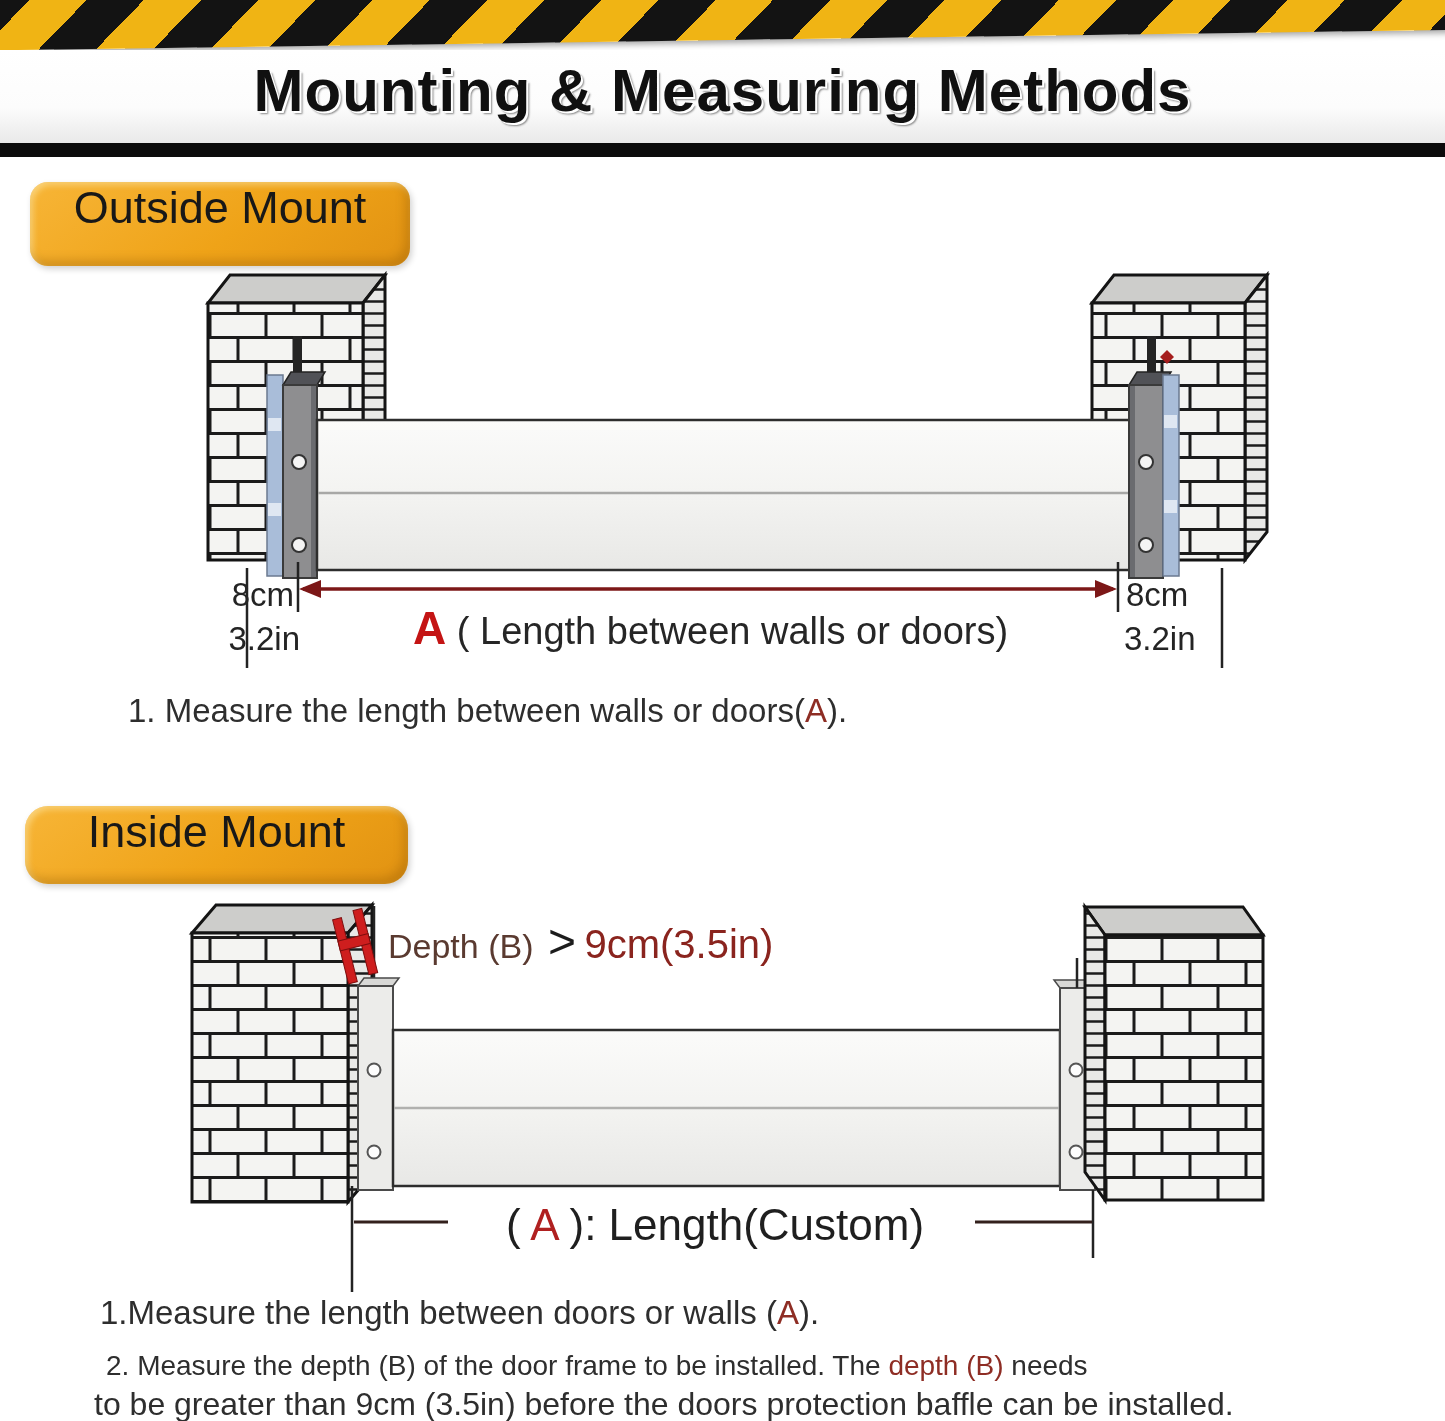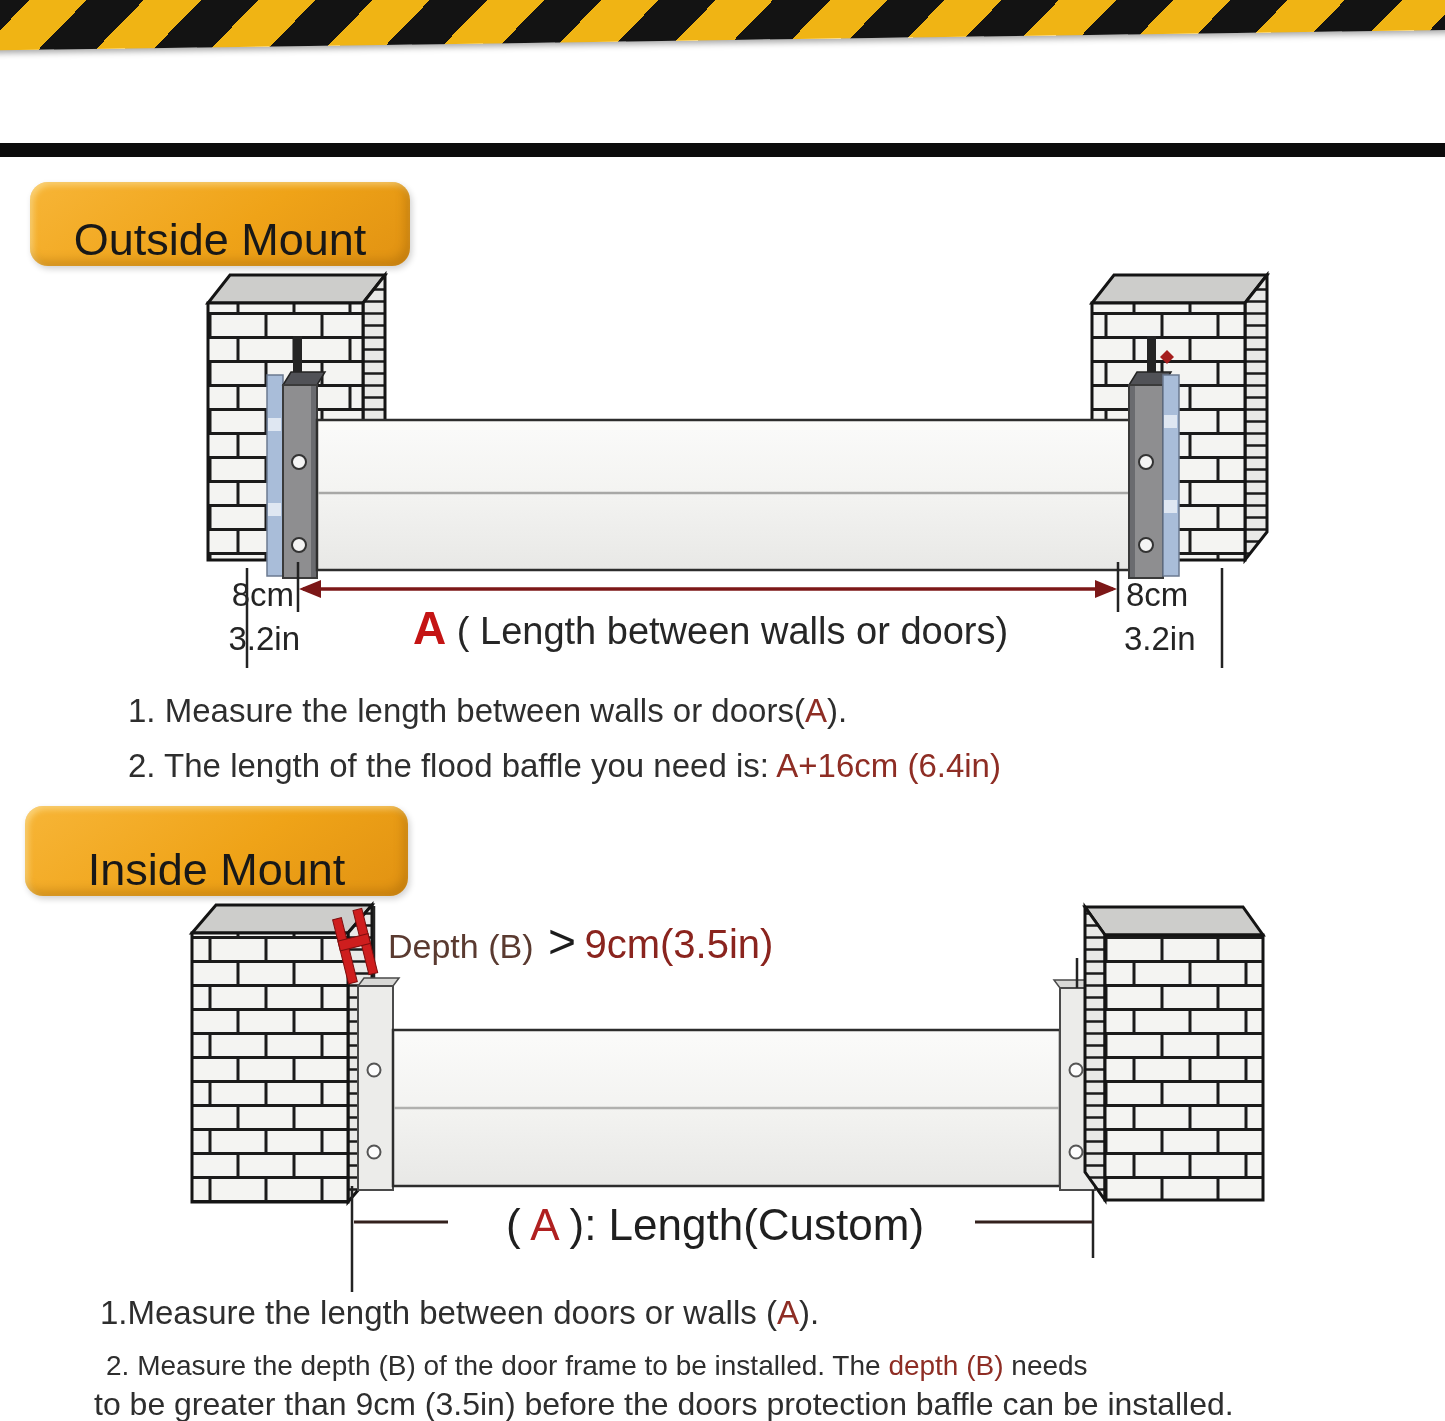--- a/index.html
+++ b/index.html
@@ -11,45 +11,48 @@
     transform:rotate(-0.8deg);transform-origin:40px 30px;
     box-shadow:0 3px 6px rgba(0,0,0,.35);}
   .titleband{position:absolute;left:0;top:50px;width:100%;height:93px;
     background:linear-gradient(180deg,#ffffff 0%,#fcfcfc 62%,#e9e9e9 100%);}
   .title{margin-top:6px;text-align:center;font-size:60px;font-weight:bold;
     letter-spacing:1px;color:#101010;
     text-shadow:2px 2px 0 #ffffff,3px 3px 2px rgba(0,0,0,.45);}
   .blackbar{position:absolute;left:0;top:143px;width:100%;height:14px;background:#0b0b0b;}
 
   
-  .badge{position:absolute;display:flex;align-items:flex-end;justify-content:center;
+  .badge{position:absolute;display:flex;align-items:flex-start;justify-content:center;
     background:linear-gradient(145deg,#f7b537 0%,#efa318 55%,#e19212 100%);
     border-radius:18px;color:#181818;font-size:45px;
     box-shadow:inset -5px -6px 10px rgba(125,75,0,.28),inset 3px 3px 6px rgba(255,238,180,.55),2px 3px 6px rgba(0,0,0,.18);}
   #badge-outside{left:30px;top:182px;width:380px;height:84px;}
-  #badge-inside{left:25px;top:806px;width:383px;height:90px;}
+  #badge-inside{left:25px;top:806px;width:383px;height:78px;border-radius:23px;}
 
   
   svg.diagrams{position:absolute;left:0;top:0;font-family:"Liberation Sans",sans-serif;}
 
   
   .steps,.bline{position:absolute;color:#2e2e2e;font-size:33px;white-space:nowrap;}
   #steps-outside{left:128px;top:692px;}
   #steps-outside .step{margin-bottom:17px;}
   .em{color:#8e2d24;}
   #b1{left:100px;top:1294px;text-align:center;}
   #b2{left:106px;top:1350px;font-size:28px;}
   #b3{left:94px;top:1386px;font-size:32px;}
 </style>
 </head>
 <body>
 
 <div class="canvas">
 
   <div class="hazard"></div>
+  <div class="titleband">
+    <div class="title">Mounting &amp; Measuring Methods</div>
+  </div>
   <div class="blackbar"></div>
 
   <div class="badge" id="badge-outside">
     <span>Outside Mount</span>
   </div>
   <div class="badge" id="badge-inside">
     <span>Inside Mount</span>
   </div>
 
   <svg class="diagrams" width="1445" height="1421" viewBox="0 0 1445 1421">
@@ -190,23 +193,20 @@
           <tspan>): Length(Custom)</tspan>
         </text>
       </g>
     </g>
   </svg>
 
   <div class="steps" id="steps-outside">
     <div class="step">
       <span>1. Measure the length between walls or doors(</span><span class="em">A</span><span>).</span>
     </div>
-    <div class="step">
-      <span>2. The length of the flood baffle you need is: </span><span class="em">A+16cm (6.4in)</span><span></span>
-    </div>
   </div>
 
   <div class="bline" id="b1">
     <span>1.Measure the length between doors or walls (</span><span class="em">A</span><span>).</span>
   </div>
   <div class="bline" id="b2">
     <span>2. Measure the depth (B) of the door frame to be installed. The </span><span class="em">depth (B)</span><span> needs</span>
   </div>
   <div class="bline" id="b3">
     <span>to be greater than 9cm (3.5in) before the doors protection baffle can be installed.</span>

